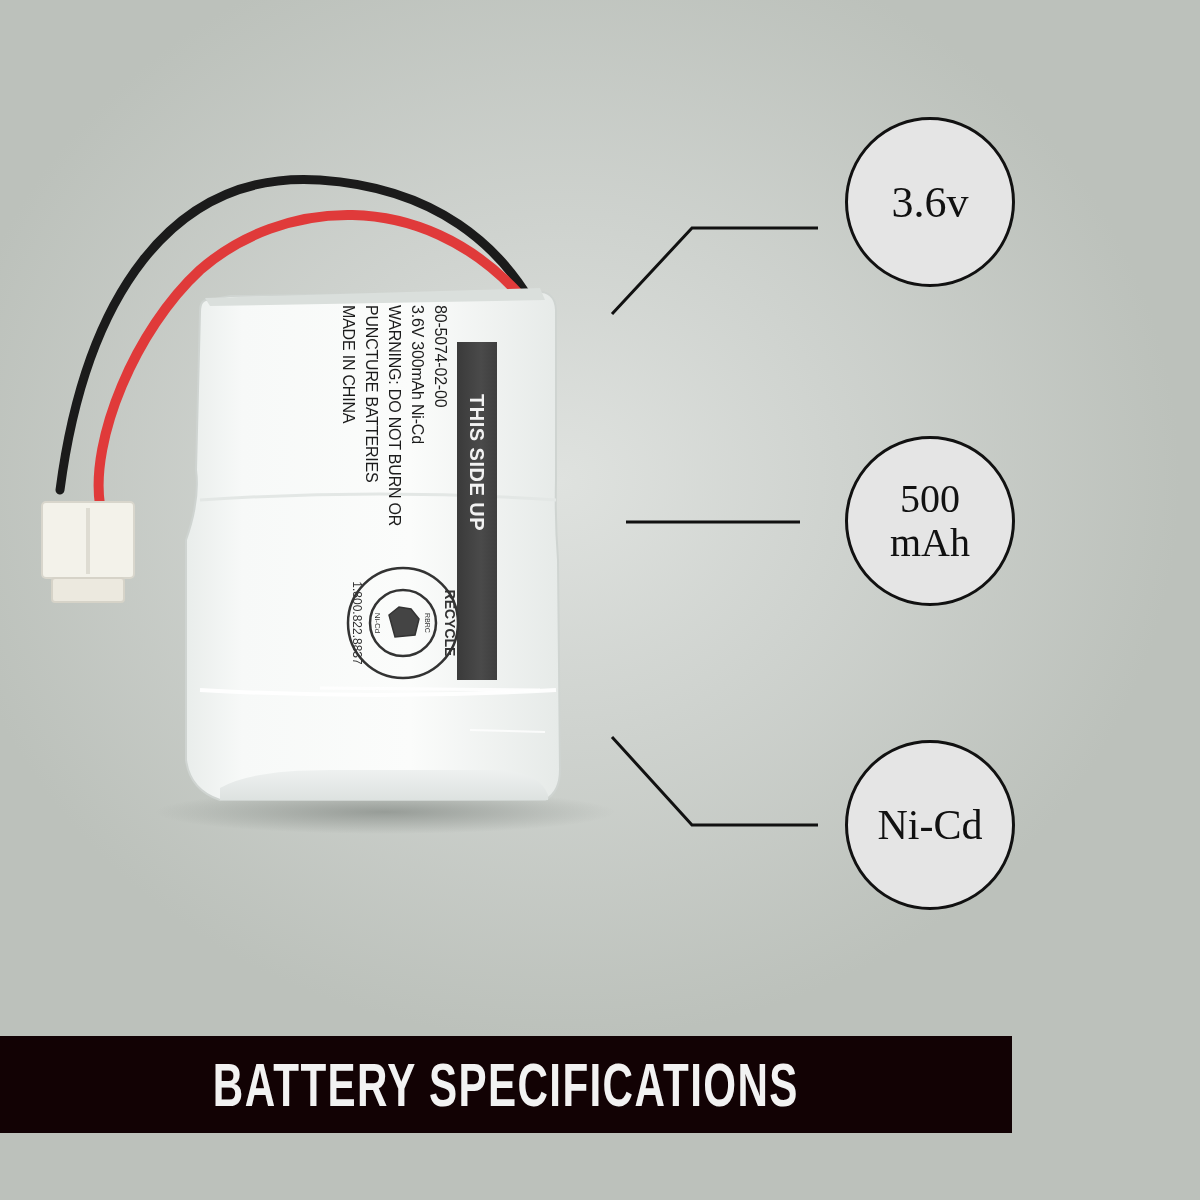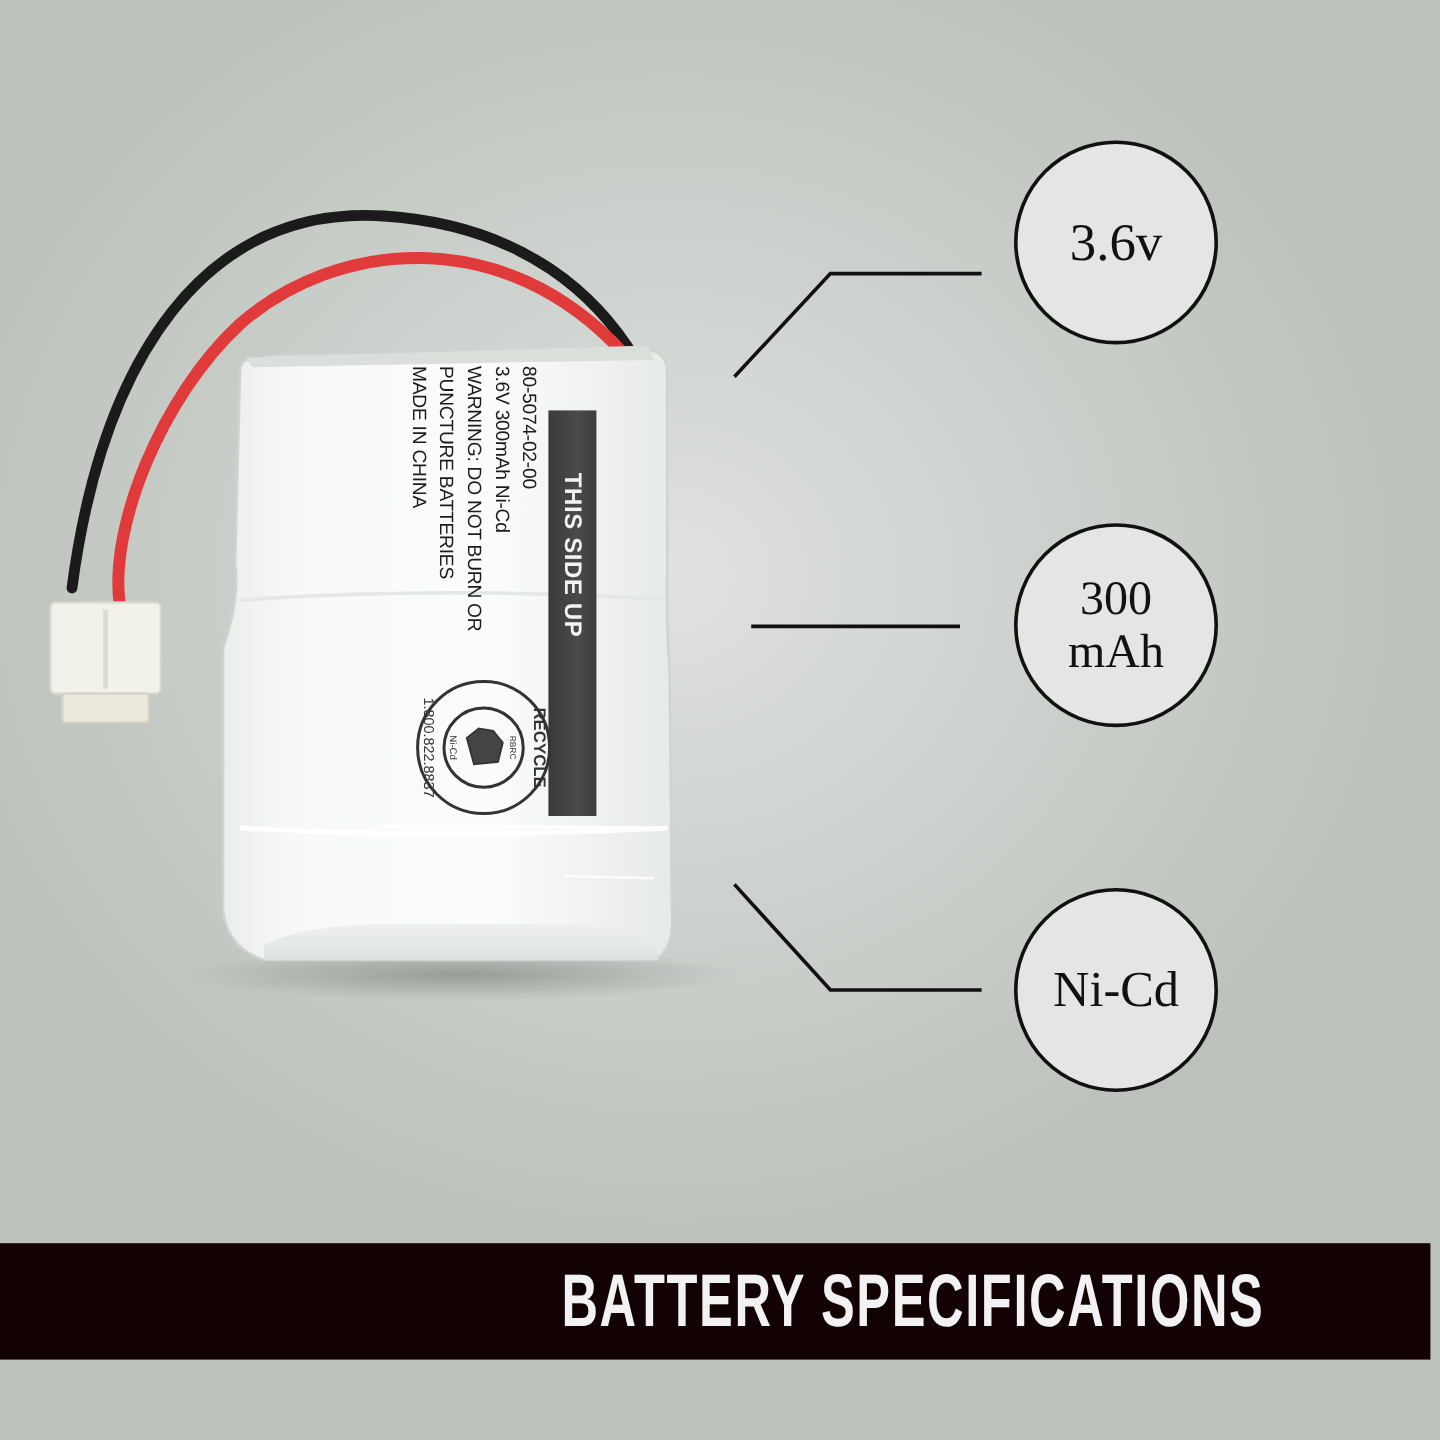--- a/index.html
+++ b/index.html
@@ -52,23 +52,23 @@
     display: flex; align-items: center; justify-content: center; text-align: center;
     font-family: "Liberation Serif", serif; color: #111111;
   }
   .spec-circle span { display: block; }
   .spec-voltage { left: 845px; top: 117px; font-size: 44px; }
   .spec-capacity { left: 845px; top: 436px; font-size: 40px; line-height: 44px; }
   .spec-chem { left: 845px; top: 740px; font-size: 42px; }
 
   
   .banner {
-    position: absolute; left: 0; top: 1036px; width: 1192px; height: 97px;
+    position: absolute; left: 0; top: 1036px; width: 1012px; height: 97px;
     background: #120204;
-    display: flex; align-items: center; justify-content: flex-end;
+    display: flex; align-items: center; justify-content: center;
   }
   .banner-title {
     color: #f2f2f2; font-family: "Liberation Sans", sans-serif; font-weight: bold;
     font-size: 62px; letter-spacing: 2px;
     transform: scaleX(0.68); transform-origin: center;
     white-space: nowrap;
   }
 </style>
 </head>
 <body>
@@ -147,21 +147,21 @@
     <polyline points="612,314 692,228 818,228" fill="none" stroke="#111" stroke-width="3"></polyline>
     <line x1="626" y1="522" x2="800" y2="522" stroke="#111" stroke-width="3"></line>
     <polyline points="612,737 692,825 818,825" fill="none" stroke="#111" stroke-width="3"></polyline>
   </svg>
 
   <div class="spec-circle spec-voltage">
     <span>3.6v</span>
   </div>
   <div class="spec-circle spec-capacity">
     <div>
-      <span>300</span>
+      <span>500</span>
       <span>mAh</span>
     </div>
   </div>
   <div class="spec-circle spec-chem">
     <span>Ni-Cd</span>
   </div>
 
   <div class="banner">
     <div class="banner-title">BATTERY SPECIFICATIONS</div>
   </div>

